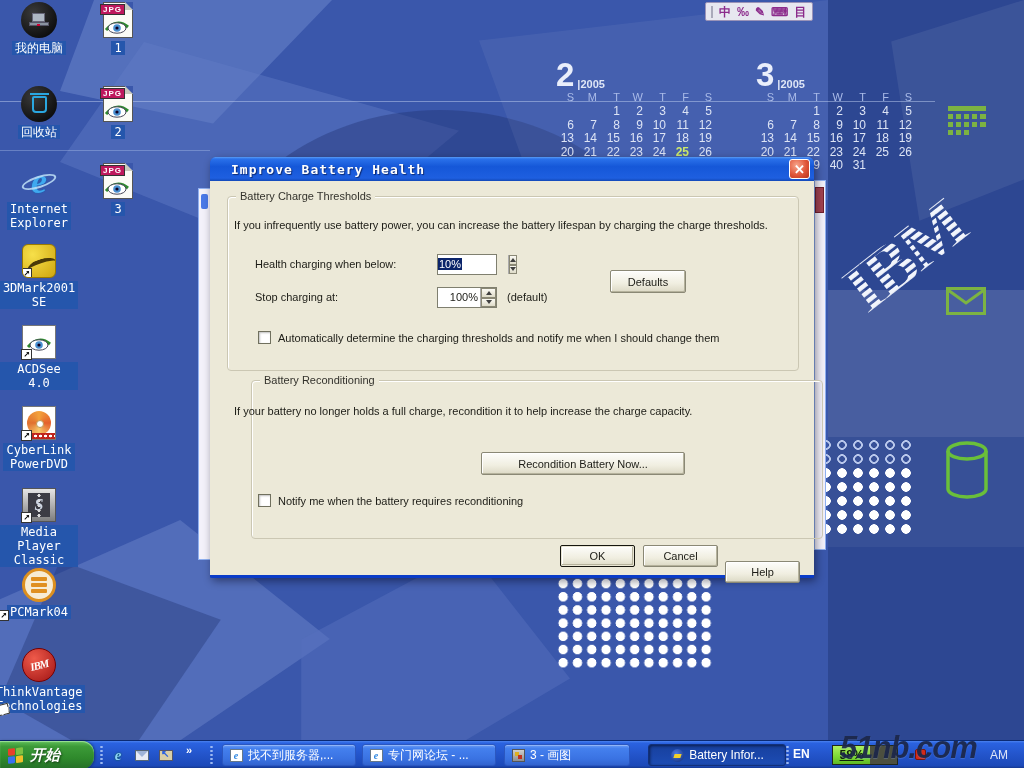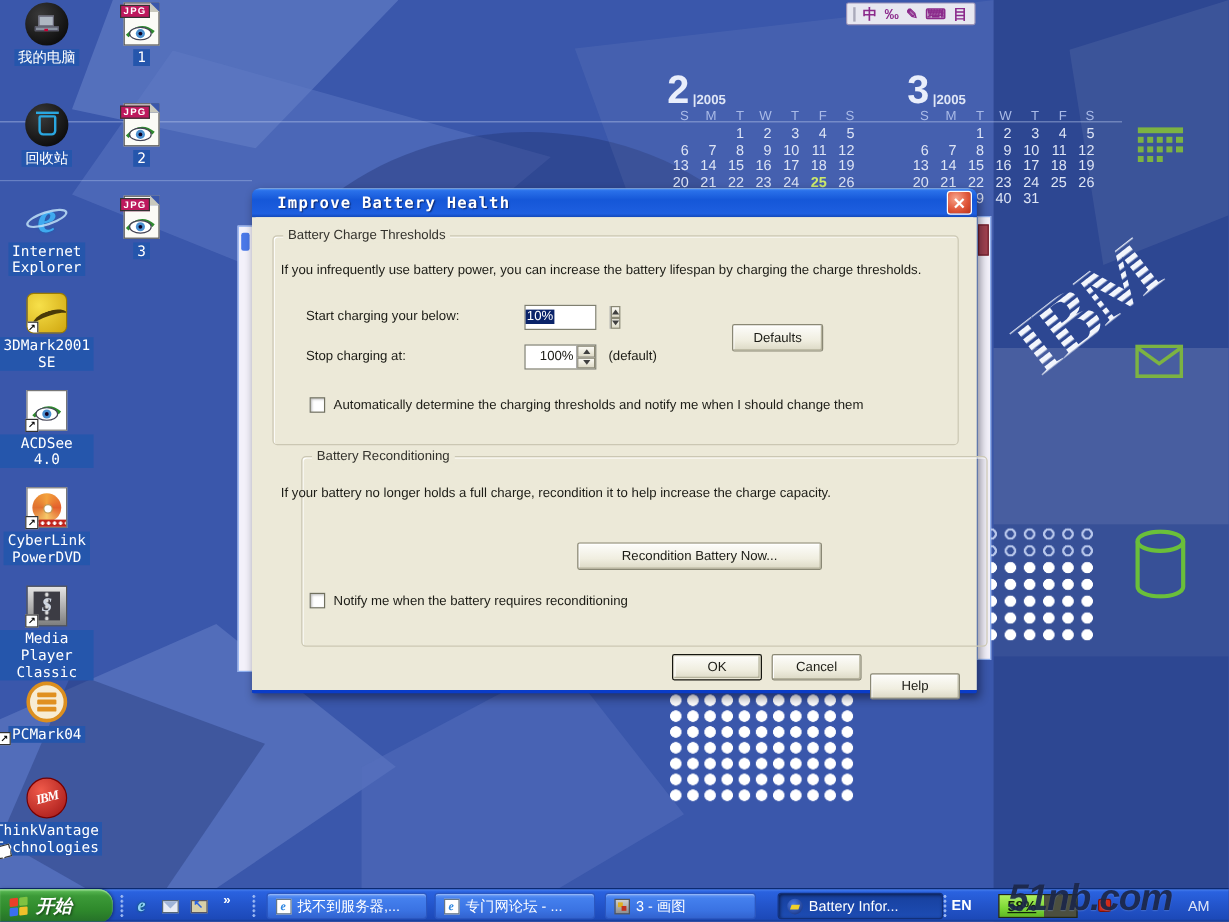--- a/index.html
+++ b/index.html
@@ -149,21 +149,21 @@
   .ql-icon { position:absolute; top:6px; width:16px; height:16px; display:flex; align-items:center; justify-content:center; }
   .ql-e { font:bold italic 15px "Liberation Serif",serif; color:#8fd0f8; text-shadow:0 0 2px #063; }
   .ql-mail { width:14px; height:11px; background:#e8ecf5; border:1px solid #567; position:relative; }
   .ql-mail:before { content:""; position:absolute; left:0; top:0; border-left:6px solid transparent; border-right:6px solid transparent; border-top:6px solid #9fb4d8; }
   .ql-desk { width:14px; height:11px; background:#d8cfa8; border:1px solid #556; position:relative; }
   .ql-desk:before { content:"↖"; position:absolute; left:1px; top:-3px; color:#2a62e0; font-size:10px; font-weight:bold; }
   #ql-overflow { position:absolute; left:186px; top:3px; color:#fff; font:bold 11px "Liberation Sans",sans-serif; }
   .task-btn { position:absolute; top:3px; height:22px; border-radius:3px; border:1px solid #2b57c0;
     background:linear-gradient(180deg,#6a9cf6 0%,#4480ee 18%,#3a72e2 70%,#3263cf 100%);
     box-shadow:inset 0 1px 0 #8fb4f8; color:#fff; font-size:12px; display:flex; align-items:center; gap:5px; padding:0 6px; overflow:hidden; white-space:nowrap; }
-  .task-btn.active { background:linear-gradient(180deg,#17409e,#1d4cb4); box-shadow:inset 1px 1px 3px rgba(0,0,10,.55); border-color:#12307a; }
+  .task-btn.active { background:linear-gradient(180deg,#17409e,#1d4cb4); box-shadow:inset 1px 1px 3px rgba(0,0,10,.55); border-color:#12307a;justify-content:center; }
   .t-ico { width:14px; height:14px; flex:0 0 14px; display:flex; align-items:center; justify-content:center; }
   .t-ie { width:13px; height:13px; background:#fff; border:1px solid #678; font:bold italic 10px "Liberation Serif",serif; color:#2a84e0; line-height:11px; text-align:center; }
   .t-paint { width:13px; height:13px; background:linear-gradient(#cfcfcf,#8f8f8f); border:1px solid #555; position:relative; }
   .t-paint:before { content:""; position:absolute; left:2px; top:2px; width:4px; height:4px; background:#e0b020; }
   .t-paint:after { content:""; position:absolute; right:2px; bottom:2px; width:4px; height:4px; background:#c03020; }
   .t-batt { width:13px; height:13px; border-radius:50%; background:radial-gradient(circle at 40% 35%,#4a7ae8,#122a70); position:relative; }
   .t-batt:before { content:""; position:absolute; left:3px; top:5px; width:7px; height:4px; background:#f2d02a; transform:skewX(-18deg); }
   #tray-en { position:absolute; left:793px; top:6px; color:#fff; font:bold 12px "Liberation Sans",sans-serif; }
   #battery-meter { position:absolute; left:832px; top:4px; width:66px; height:20px; border:1px solid #20261a; background:#4c4f3f; }
   #battery-meter .fill { position:absolute; left:0; top:0; height:100%; background:linear-gradient(180deg,#aef060,#7cd834 60%,#5fb824); }
@@ -505,21 +505,21 @@
     <div class="close-btn">
         <span>✕</span>
       </div>
   </div>
   <div id="dlg-body">
 
     <fieldset id="group1" class="group">
       <span class="group-label">Battery Charge Thresholds</span>
     </fieldset>
     <div id="desc1" class="dlg-text">If you infrequently use battery power, you can increase the battery lifespan by charging the charge thresholds.</div>
-    <div id="fl1" class="dlg-text">Start charging your below:</div>
+    <div id="fl1" class="dlg-text">Health charging when below:</div>
     <div id="spin1" class="spin">
       <div class="spin-val"><span class="sel">10%</span></div>
       <div class="spin-btns">
         <div class="spin-b">
             <i class="tri-up"></i>
           </div>
         <div class="spin-b">
             <i class="tri-dn"></i>
           </div>
       </div>

